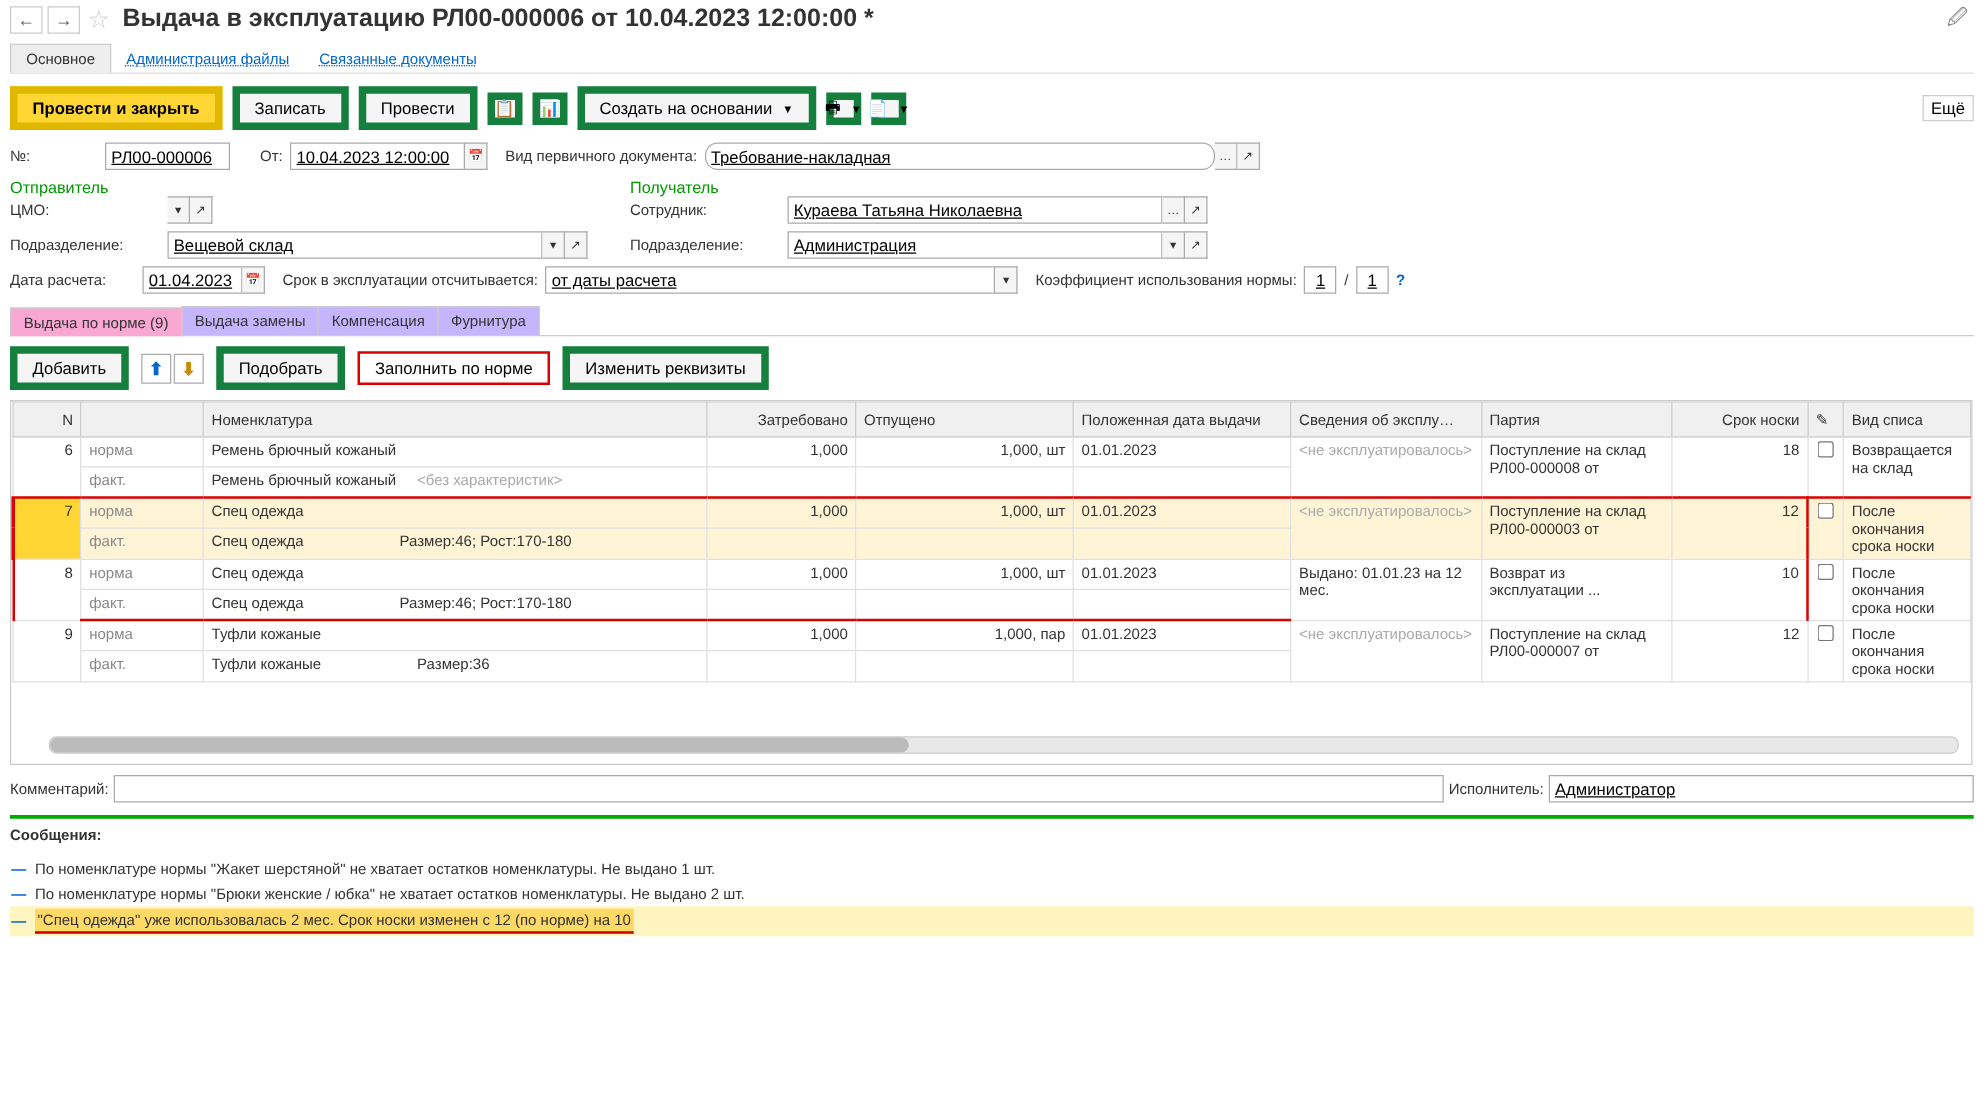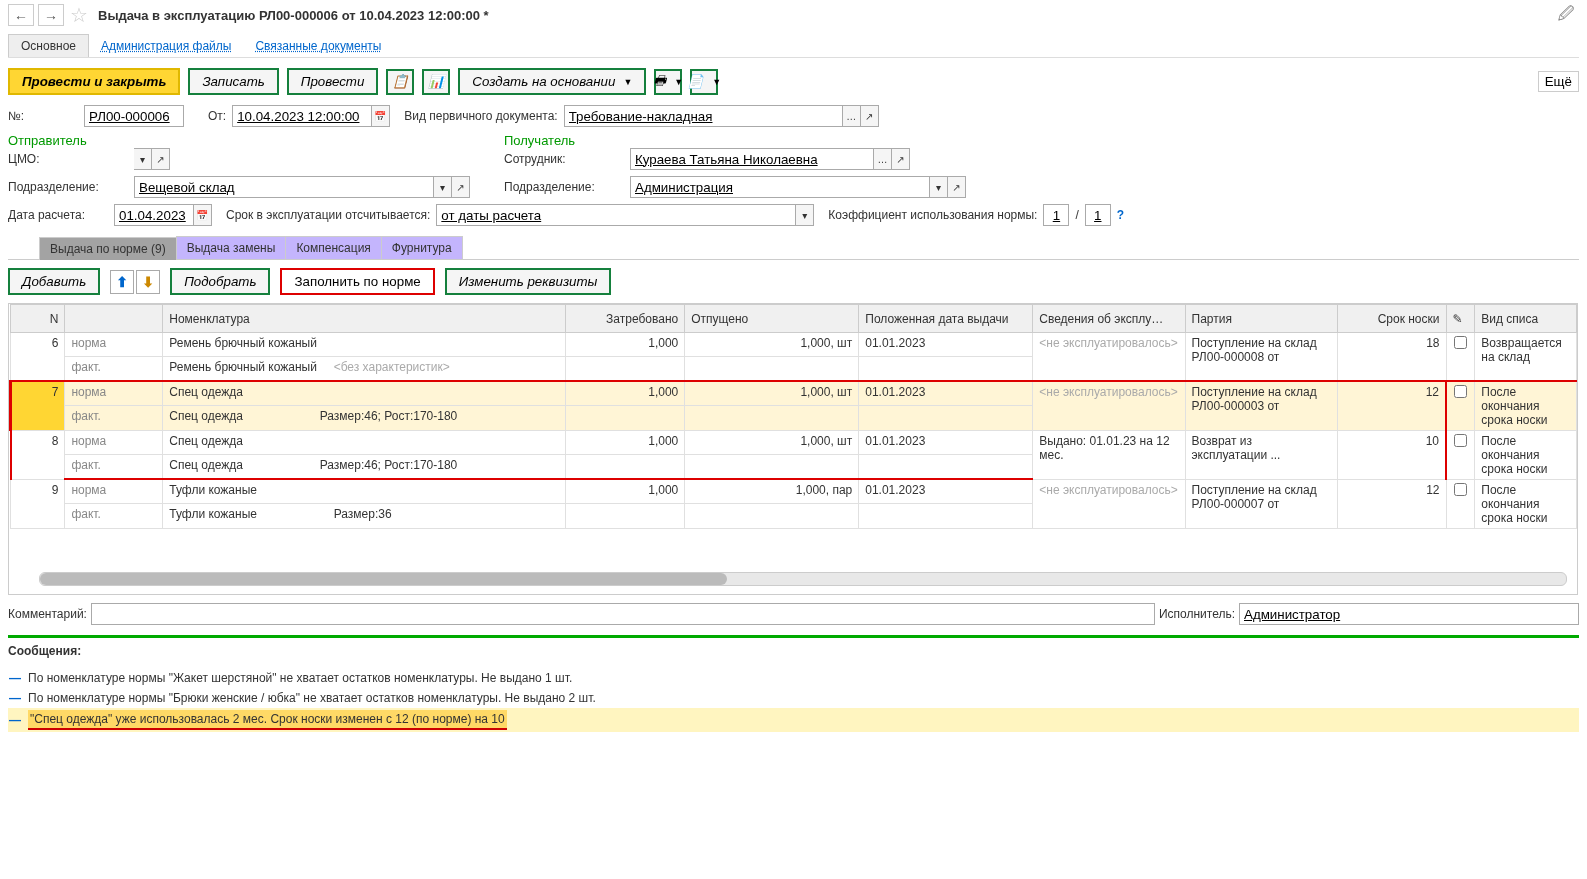--- a/index.html
+++ b/index.html
@@ -2,48 +2,48 @@
 <html><head>
 <meta charset="utf-8">
 <style>
 * { box-sizing: border-box; margin: 0; padding: 0; }
 body { font-family: Arial, sans-serif; font-size: 12px; color: #333; background: #fff; overflow-x: hidden; }
 .page { width: 1587px; padding: 4px 8px; }
 
 .header-bar { display: flex; align-items: center; gap: 4px; margin-bottom: 8px; }
 .nav-btn { width: 26px; height: 22px; border: 1px solid #ccc; background: #fff; display: flex; align-items: center; justify-content: center; cursor: pointer; font-size: 14px; color: #555; }
 .star-icon { width: 22px; height: 22px; display:flex; align-items:center; justify-content:center; color:#ccc; font-size:20px; cursor:pointer;}
-.page-title { font-size: 13px; font-weight: bold; color: #333; margin-left: 4px; }
+.page-title { font-size: 20px; font-weight: bold; color: #333; margin-left: 4px; }
 .right-icons { margin-left:auto; display:flex; gap:4px;}
 .more-btn { border:1px solid #ccc; padding:2px 6px; background:#fff; cursor:pointer;}
 
 .tabs-row { display: flex; align-items: center; gap: 0; margin-bottom: 10px; border-bottom:1px solid #ddd;}
 .tab-link { padding: 4px 12px; color: #0066cc; cursor: pointer; text-decoration: underline dotted; }
 .tab-link.active { background: #eee; border:1px solid #ccc; border-bottom:none; text-decoration:none; color:#333;}
 
 .toolbar { display: flex; align-items: center; gap: 8px; margin-bottom: 10px; }
-.btn { border: 2px solid #15803d; background: #f5f5f5; padding: 4px 12px; cursor: pointer; font-style: italic; }
+.btn { border: 6px solid #15803d; background: #f5f5f5; padding: 4px 12px; cursor: pointer; }
 .btn-yellow { background: #ffd633; border-color:#e0b800; font-weight:bold;}
 .btn-icon-only { width:28px; height:26px; padding:0; display:flex; align-items:center; justify-content:center; }
 .btn-dropdown { display:flex; align-items:center; gap:4px; }
 .dd-caret { margin-left:4px; font-size:9px;}
 
 .form-row { display:flex; align-items:center; gap:6px; margin-bottom:6px; }
 .label { color:#333; min-width:100px; }
 .input-wrap { display:flex; align-items:center; }
 .input { border:1px solid #aaa; padding:2px 4px; height:22px;text-decoration:underline; }
 .input-btn { border:1px solid #aaa; border-left:none; width:18px; height:22px; background:#f5f5f5; display:flex; align-items:center; justify-content:center; font-size:10px; cursor:pointer;}
 .section-title { color:#090; font-weight:normal; font-size:13px;}
 
 .two-col { display:flex; gap:20px; }
 .col { flex:0 0 auto; }
 
 .sub-tabs { display:flex; border-bottom:1px solid #ccc; margin-top:10px;}
 .sub-tab { padding:4px 10px; border:1px solid #ccc; border-bottom:none; margin-right:-1px; cursor:pointer; background:#c4b5fd;}
-.sub-tab.active { background:#a3a3a3; position:relative; top:1px;margin-left:31px;}
+.sub-tab.active { background:#f9a8d4; position:relative; top:1px;}
 
 .table-toolbar { display:flex; align-items:center; gap:10px; padding:8px 0;}
 .highlight-btn { border:2px solid #d00; padding:4px 12px; background:#fff; cursor:pointer;}
 
 .arrow-btn { width:24px; height:24px; border:1px solid #aaa; background:#fff; display:flex; align-items:center; justify-content:center; cursor:pointer; font-size:14px; font-weight:bold;}
 .arrow-up { color:#0066cc;}
 .arrow-down { color:#cc8800;}
 
 .table-wrap { border:1px solid #ccc; max-width:1570px; overflow:hidden;}
 table { border-collapse: collapse; width:100%;}
@@ -115,21 +115,21 @@
 <div class="form-row">
   <span class="label" style="min-width:70px">№:</span>
   <input class="input" style="width: 100px;" value="РЛ00-000006">
   <span style="margin-left:18px;">От:</span>
   <div class="input-wrap">
     <input class="input" style="width: 140px;" value="10.04.2023 12:00:00">
     <div class="input-btn">📅</div>
   </div>
   <span style="margin-left:8px;">Вид первичного документа:</span>
   <div class="input-wrap">
-    <input class="input" style="width: 279px;" value="Требование-накладная">
+    <input class="input" style="width: 408px; border-radius: 10px;" value="Требование-накладная">
     <div class="input-btn">…</div>
     <div class="input-btn">↗</div>
   </div>
 </div>
 
 <div class="two-col">
   <div class="col" style="width:476px;">
     <div class="section-title">Отправитель</div>
     <div class="form-row">
       <span class="label" style="min-width:120px">ЦМО:</span>
@@ -145,21 +145,21 @@
         <div class="input-btn">▾</div>
         <div class="input-btn">↗</div>
       </div>
     </div>
   </div>
   <div class="col" style="width:476px;">
     <div class="section-title">Получатель</div>
     <div class="form-row">
       <span class="label" style="min-width:120px">Сотрудник:</span>
       <div class="input-wrap">
-        <input class="input" style="width: 244px;" value="Кураева Татьяна Николаевна">
+        <input class="input" style="width: 300px;" value="Кураева Татьяна Николаевна">
         <div class="input-btn">…</div>
         <div class="input-btn">↗</div>
       </div>
     </div>
     <div class="form-row">
       <span class="label" style="min-width:120px">Подразделение:</span>
       <div class="input-wrap">
         <input class="input" style="width: 300px;" value="Администрация">
         <div class="input-btn">▾</div>
         <div class="input-btn">↗</div>

